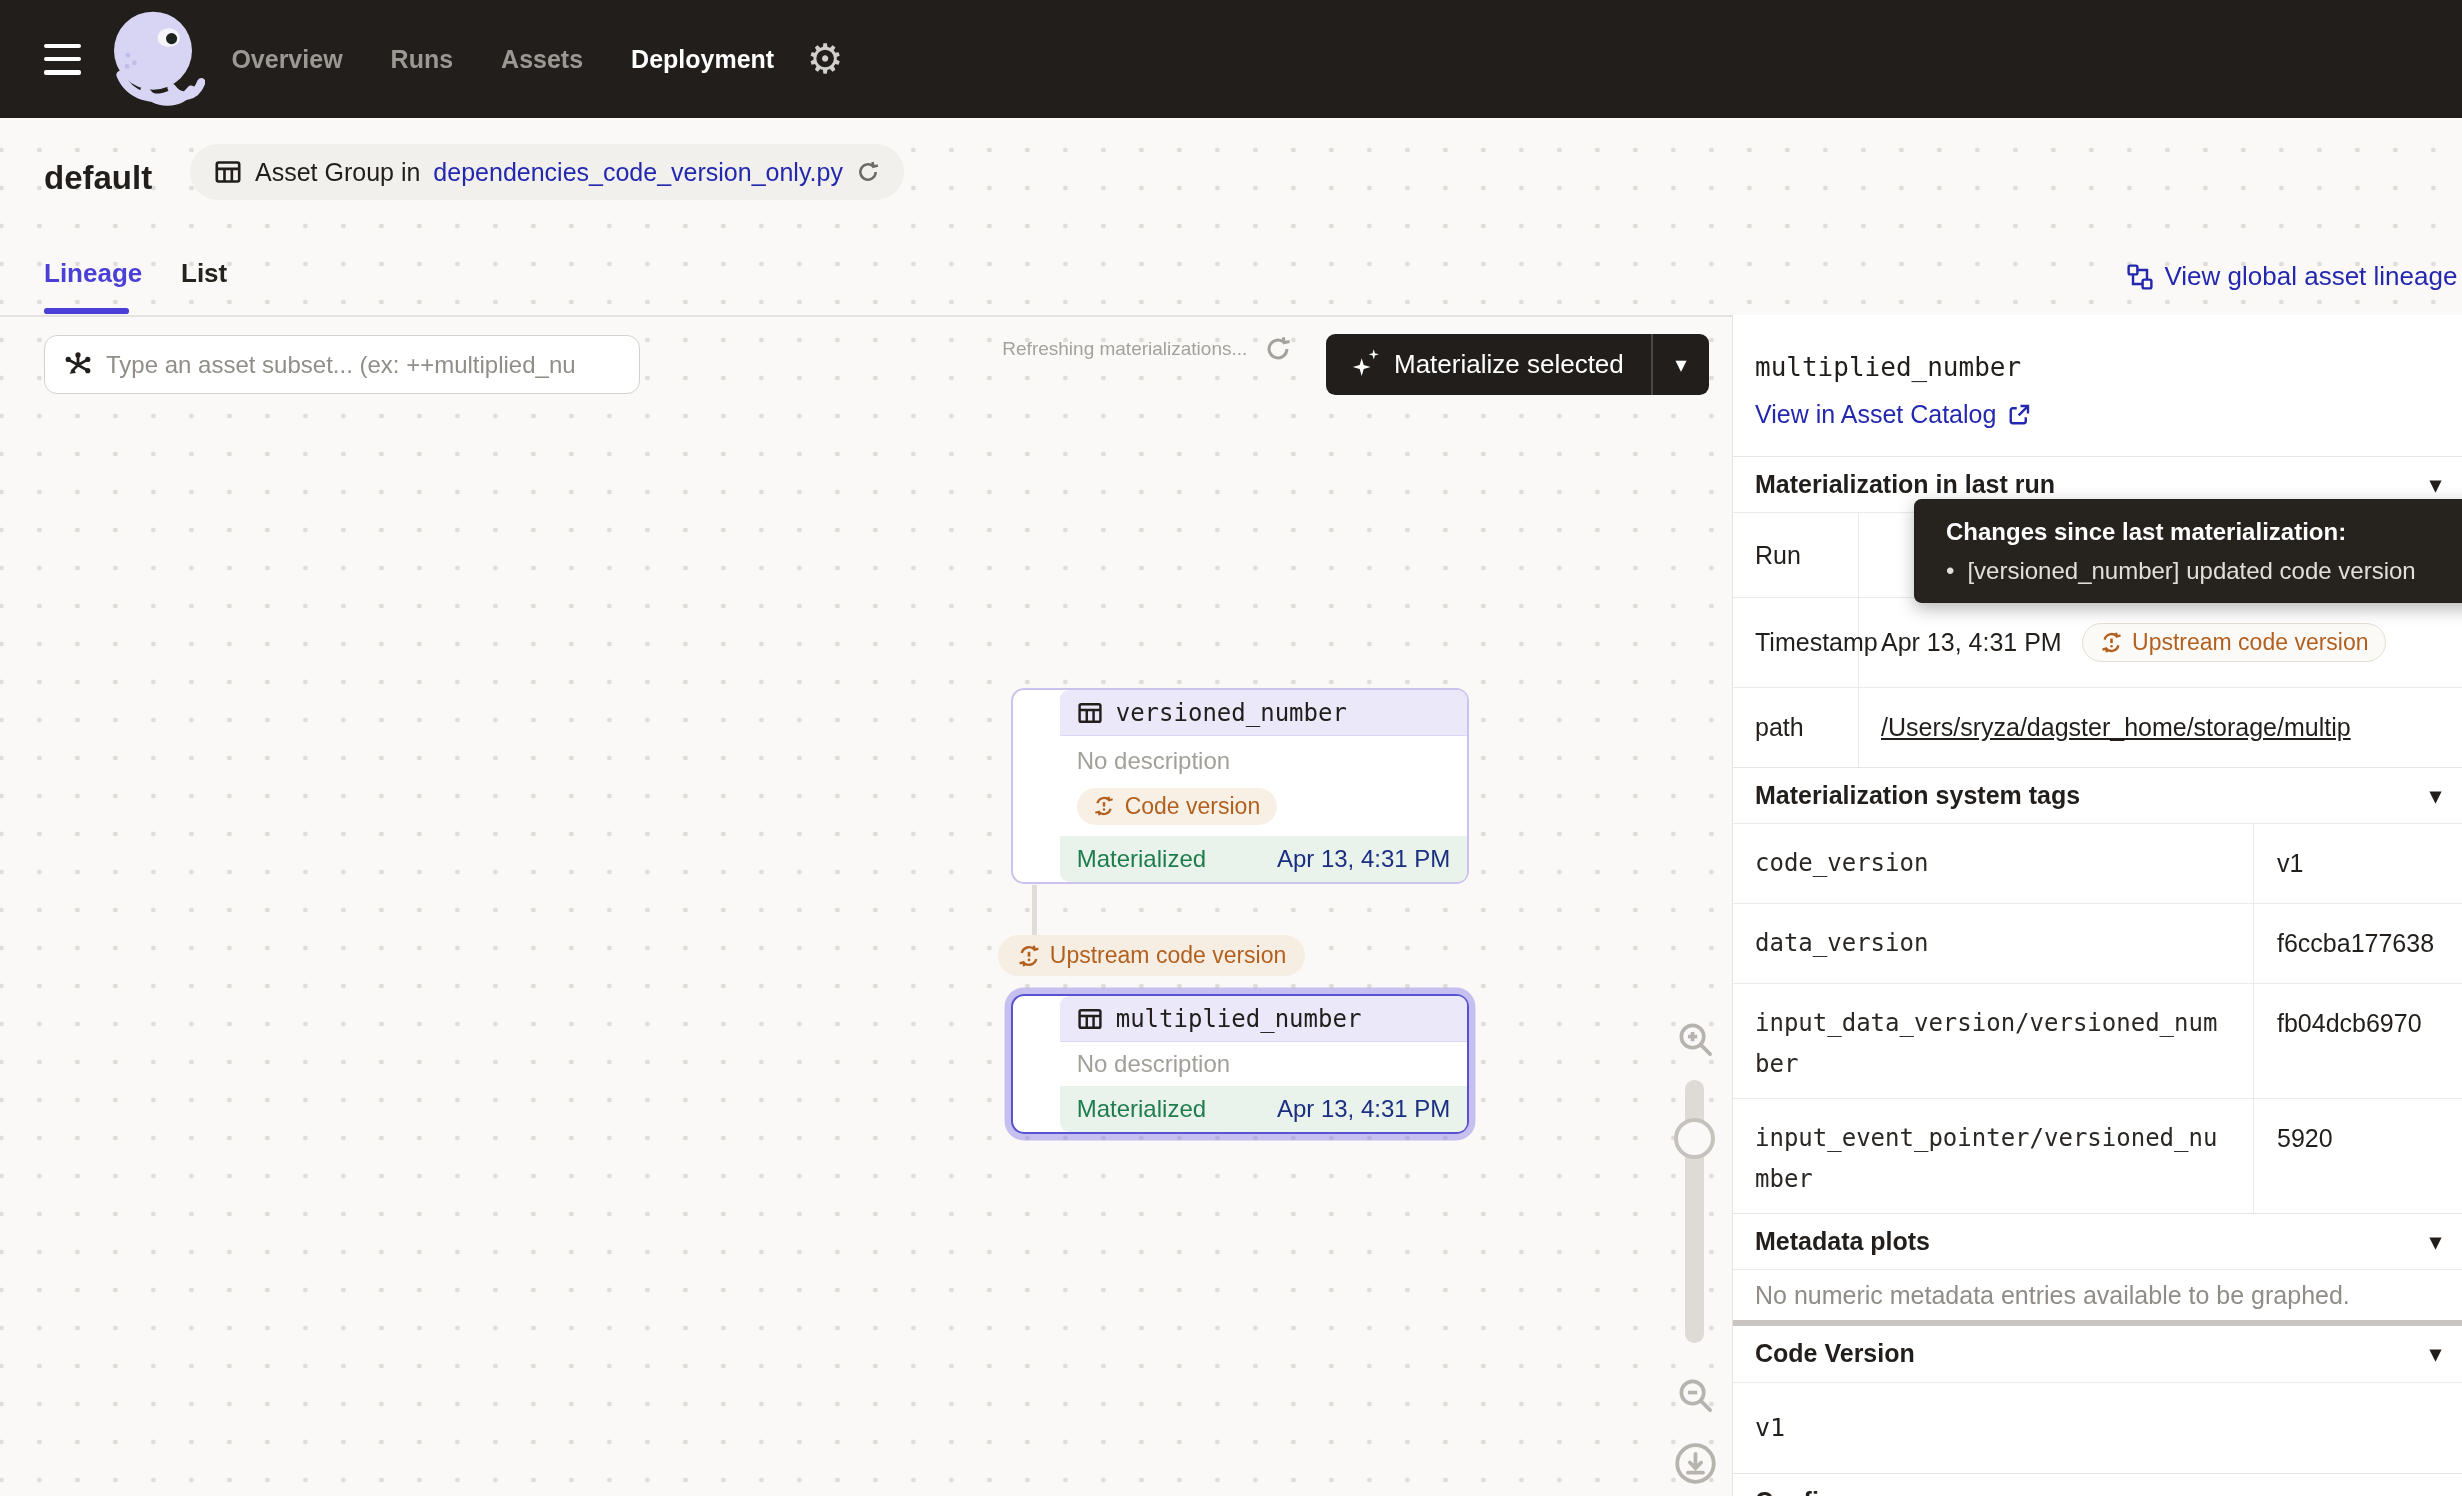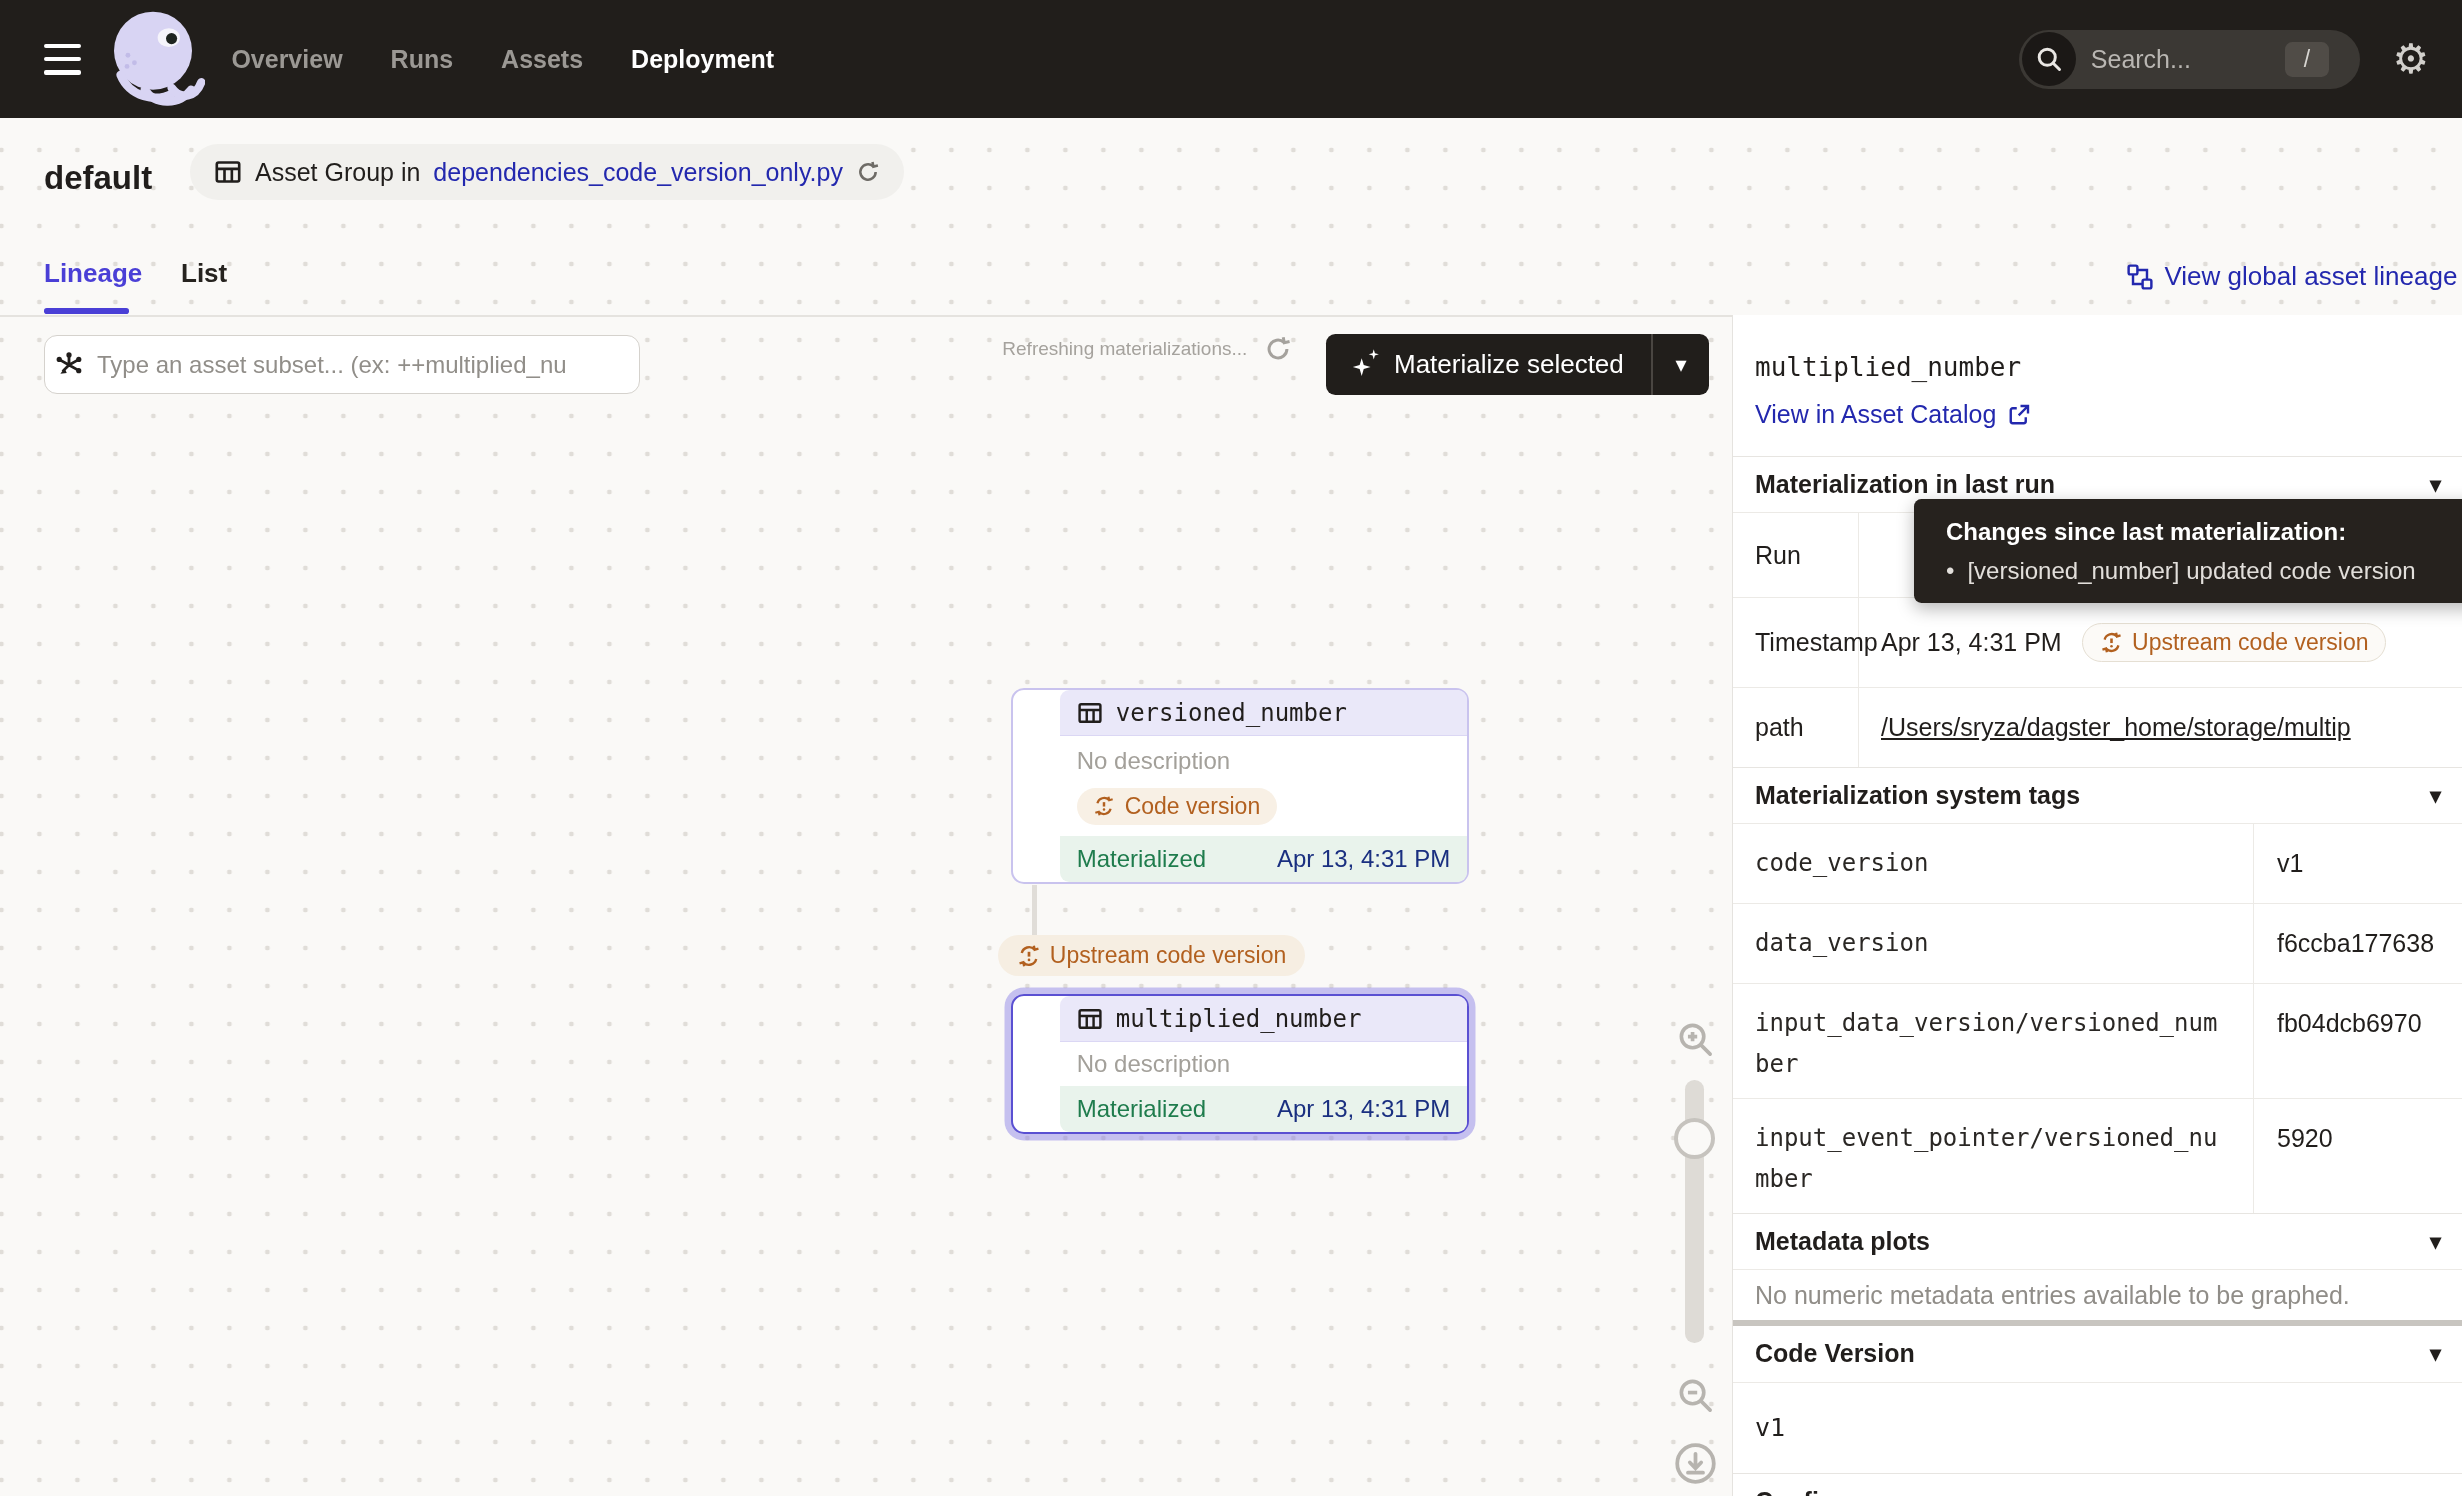--- a/index.html
+++ b/index.html
@@ -54,21 +54,21 @@
   .tab-underline { position:absolute; left:44px; top:67px; width:85px; height:5.6px; background:#4A3FD6;
                    border-radius:2.8px; }
   .global-link { position:absolute; right:4.6px; top:20.4px; display:flex; align-items:center; gap:11px;
                  color:#2328AE; font-size:26px; cursor:pointer; }
   .rule { position:absolute; left:0; top:197px; width:2462px; height:1.9px; background:#E5E3DF; }
 
   
   .canvas { position:absolute; left:0; top:197px; width:1732px; height:1181px; }
   .subset-input { position:absolute; left:44px; top:20.4px; width:596px; height:59px; border-radius:13px;
                   border:1.9px solid #D5D2CD; background:#FFFFFF; display:flex; align-items:center;
-                  padding:0 9px; gap:13px; }
+                  padding:0 18px; gap:13px; }
   .subset-input input { border:none; outline:none; font-size:24px; width:518px; color:#211E1C;
                         font-family:"Liberation Sans",sans-serif; }
   .subset-input input::placeholder { color:#918E89; }
   .refreshing { position:absolute; left:870px; top:8px; width:422px; height:52px; display:flex;
                 align-items:center; justify-content:flex-end; gap:16.7px; color:#A5A29D; font-size:19px; }
   .mat-btn { position:absolute; left:1326px; top:19.4px; width:383px; height:61px; border-radius:9.3px;
              background:#211E1B; color:#FFFFFF; display:flex; align-items:center; cursor:pointer; }
   .mat-btn .sparkle { margin-left:24px; width:31px; height:33px; }
   .mat-btn .lbl { margin-left:13px; font-size:26px; font-weight:500; }
   .mat-btn .sep { margin-left:auto; width:1.9px; height:61px; background:#4A4642; }
@@ -160,30 +160,20 @@
         <circle cx="36" cy="60" r="2.6" fill="#C2BCE8"></circle>
         <circle cx="28" cy="64" r="2.6" fill="#C2BCE8"></circle>
       </svg>
     </div>
     <div class="navitems">
       <div class="navitem">Overview</div>
       <div class="navitem">Runs</div>
       <div class="navitem">Assets</div>
       <div class="navitem active">Deployment</div>
     </div>
-    <div class="searchpill">
-      <div class="searchcircle">
-        <svg width="28" height="28" viewBox="0 0 16 16">
-            <circle cx="7" cy="7" r="4.6" fill="none" stroke="#E9E7E4" stroke-width="1.7"></circle>
-            <path d="M10.4 10.4 L14 14" stroke="#E9E7E4" stroke-width="1.7" stroke-linecap="round"></path>
-          </svg>
-      </div>
-      <input class="searchinput" placeholder="Search..." style="">
-      <div class="slashkey">/</div>
-    </div>
     <div class="gear">⚙</div>
   </div>
 
   <div class="content">
 
     <div class="page-header">
       <div class="page-title">default</div>
       <div class="group-pill">
         <span>
           <svg width="28" height="28" viewBox="0 0 16 16">

